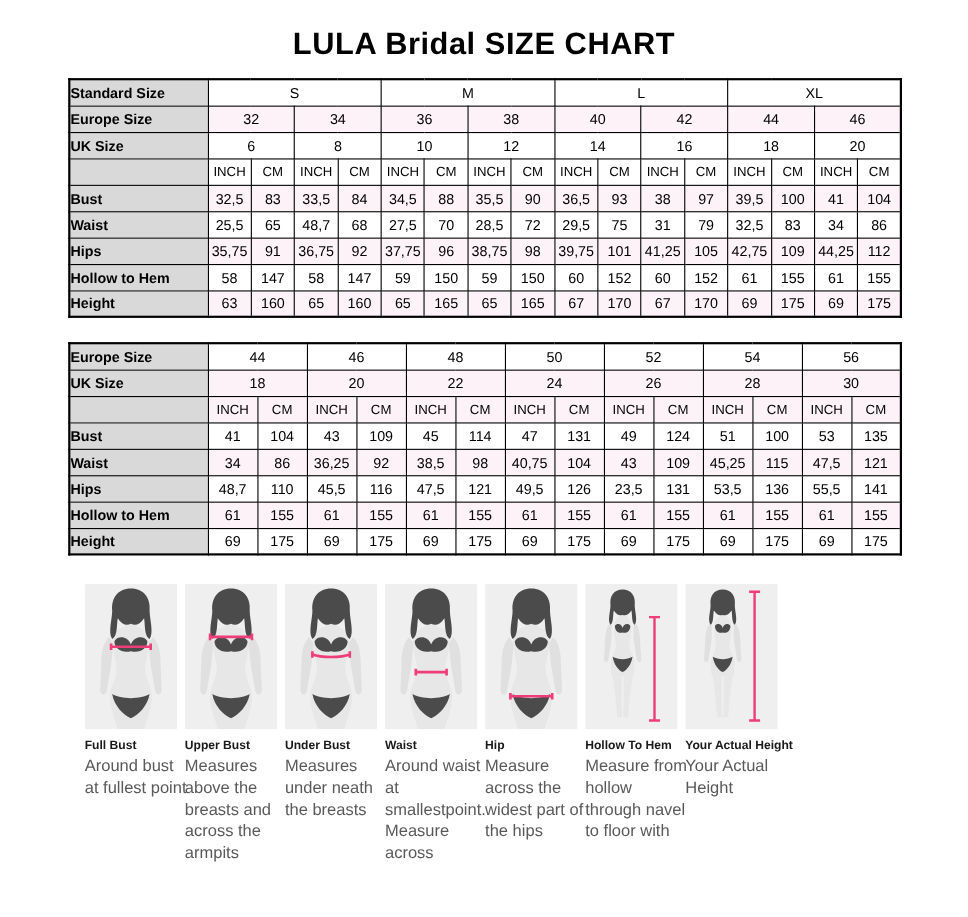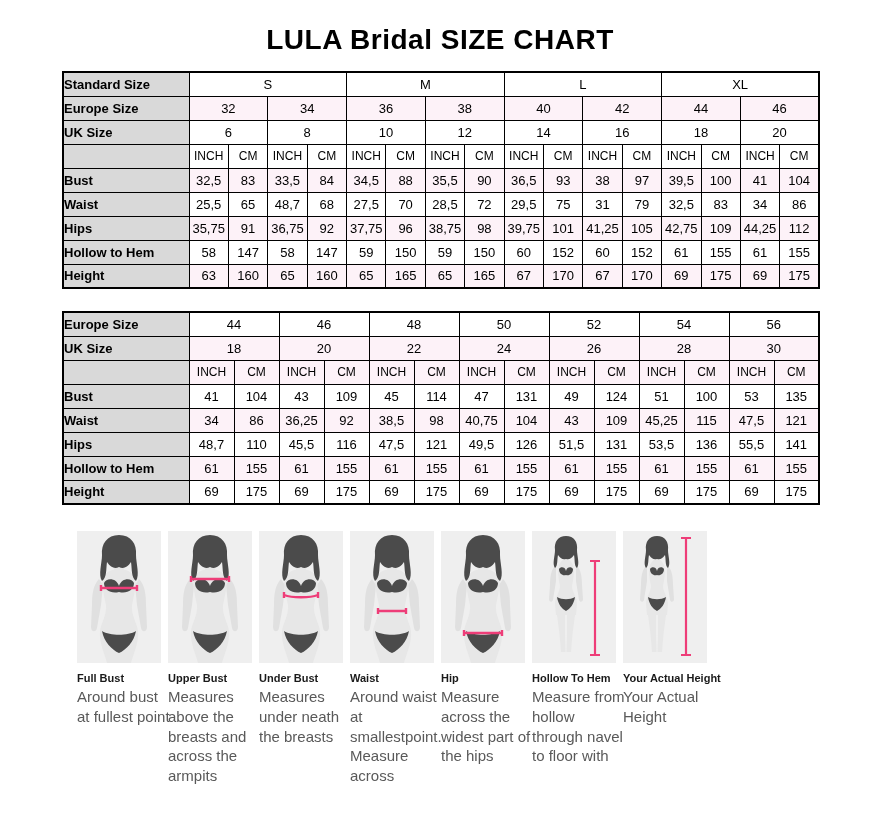--- a/index.html
+++ b/index.html
@@ -293,21 +293,21 @@
         <tr>
           <td class="lbl">Hips</td>
           <td>48,7</td>
           <td>110</td>
           <td>45,5</td>
           <td>116</td>
           <td>47,5</td>
           <td>121</td>
           <td>49,5</td>
           <td>126</td>
-          <td>51,5</td>
+          <td>23,5</td>
           <td>131</td>
           <td>53,5</td>
           <td>136</td>
           <td>55,5</td>
           <td>141</td>
         </tr>
         <tr class="tint">
           <td class="lbl">Hollow to Hem</td>
           <td>61</td>
           <td>155</td>

